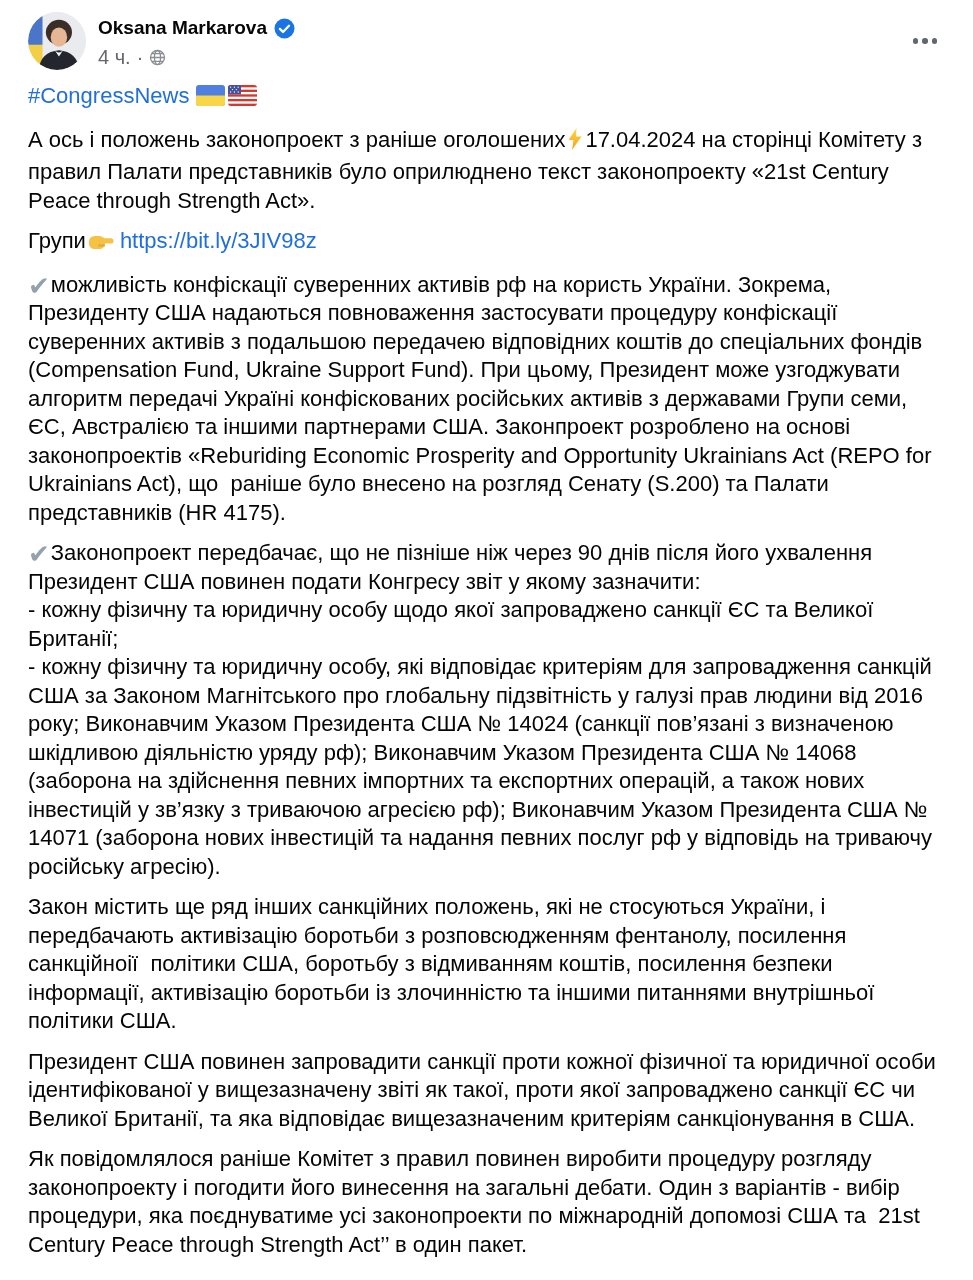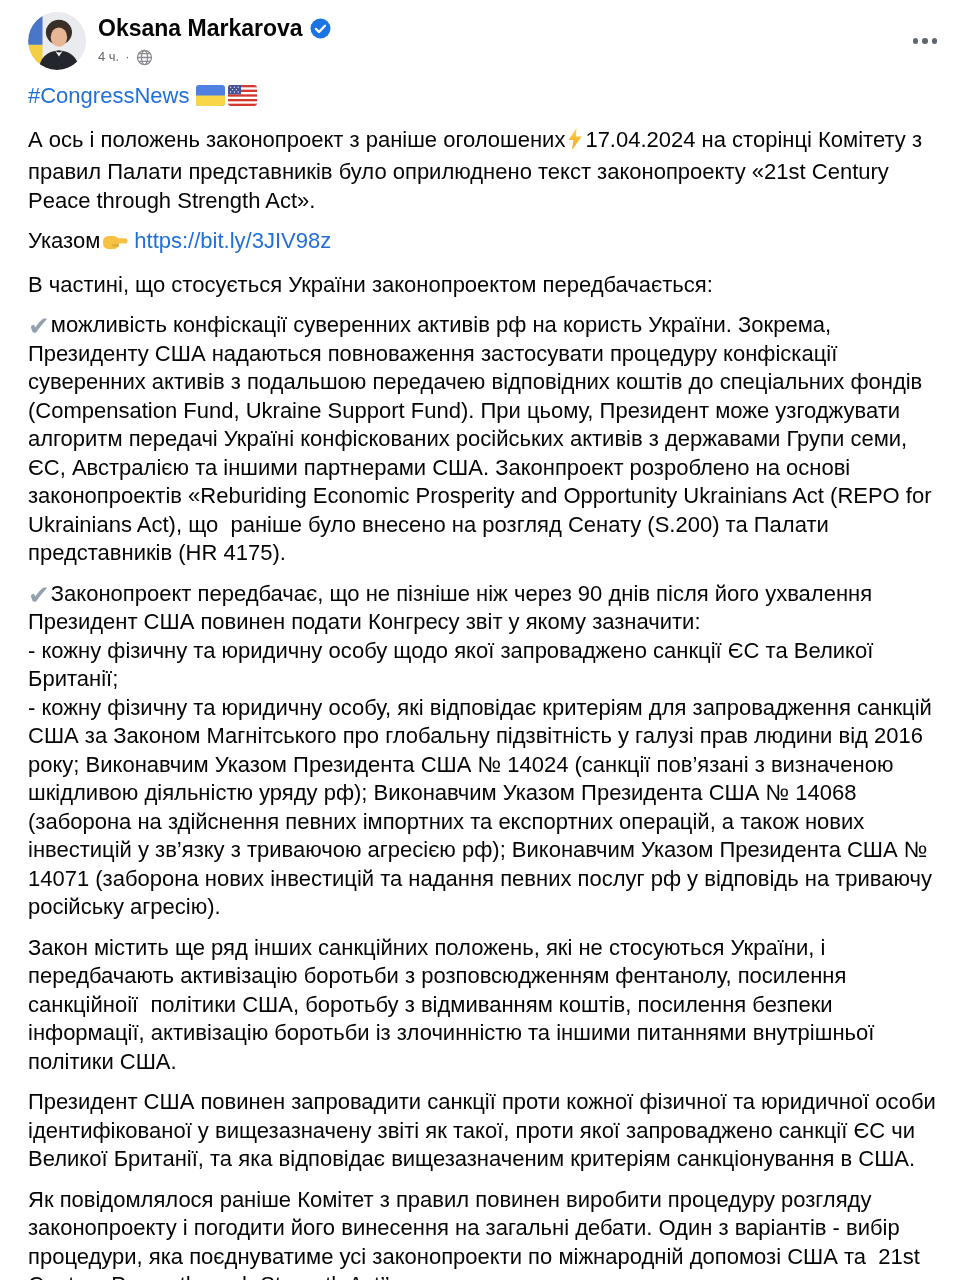--- a/index.html
+++ b/index.html
@@ -9,23 +9,23 @@
     color:#050505;
     -webkit-font-smoothing:antialiased;
   }
   .post{padding:12px 28px 18px 28px;position:relative;}
   
   .header{display:flex;align-items:flex-start;margin-bottom:12px;position:relative;}
   .avatar{width:58px;height:58px;border-radius:50%;overflow:hidden;flex:0 0 58px;cursor:pointer;box-shadow:inset 0 0 0 1px rgba(0,0,0,.08);}
   .avatar svg{display:block;}
   .hmeta{margin-left:12px;padding-top:3px;}
   .name-row{display:flex;align-items:center;gap:7px;}
-  .name{font-size:23px;font-weight:700;color:#050505;line-height:26px;cursor:pointer;}
+  .name{font-size:19px;font-weight:700;color:#050505;line-height:26px;cursor:pointer;}
   .badge{display:inline-flex;align-items:center;}
-  .sub{display:flex;align-items:center;gap:6px;margin-top:5px;color:#65676B;font-size:13px;line-height:22px;}
+  .sub{display:flex;align-items:center;gap:6px;margin-top:5px;color:#65676B;font-size:20px;line-height:22px;}
   .sub .ts{cursor:pointer;}
   .menu-btn{position:absolute;right:2px;top:16px;display:flex;gap:4px;padding:10px 6px;cursor:pointer;border-radius:50%;}
   .menu-btn .dot{width:5.5px;height:5.5px;border-radius:50%;background:#606770;}
   
   .body{font-size:22px;line-height:28.5px;overflow-wrap:break-word;}
   .para{margin:12px 0 11px 0;}
   .para:last-child{margin-bottom:0;}
   .pre{white-space:pre-wrap;}
   a.link{color:#216FDB;text-decoration:none;cursor:pointer;}
   .check{
@@ -134,27 +134,26 @@
     <p class="para"><span class="pre">А ось і положень законопроект з раніше оголошених</span><span class="bolt"><svg width="18" height="24" viewBox="0 0 18 24">
             <defs>
               <linearGradient id="boltg" x1="0" y1="0" x2="0" y2="1">
                 <stop offset="0" stop-color="#FFD748"></stop>
                 <stop offset="1" stop-color="#F7A015"></stop>
               </linearGradient>
             </defs>
             <path d="M10.5 1 L2.5 13 h5 L6 23 15.5 9.5 h-5.5 Z" fill="url(#boltg)"></path>
           </svg></span><span class="pre">17.04.2024 на сторінці Комітету з правил Палати представників було оприлюднено текст законопроекту «21st Century Peace through Strength Act».</span></p>
 
-    <p class="para"><span>Указом</span><span class="hand"><svg width="26" height="20" viewBox="0 0 26 20">
+    <p class="para"><span>Групи</span><span class="hand"><svg width="26" height="20" viewBox="0 0 26 20">
             <rect x="1" y="5" width="16" height="13" rx="5.5" fill="#F6C244"></rect>
             <rect x="9" y="7.3" width="16.5" height="5.2" rx="2.6" fill="#F6C244"></rect>
             <rect x="10" y="13.2" width="7" height="2.4" rx="1.2" fill="#E2A93B"></rect>
           </svg></span><a class="link">https://bit.ly/3JIV98z</a></p>
 
-    <p class="para"><span class="pre">В частині, що стосується України законопроектом передбачається:</span></p>
 
     <p class="para"><span class="check">✔</span><span class="pre">можливість конфіскації суверенних активів рф на користь України. Зокрема, Президенту США надаються повноваження застосувати процедуру конфіскації суверенних активів з подальшою передачею відповідних коштів до спеціальних фондів (Compensation Fund, Ukraine Support Fund). При цьому, Президент може узгоджувати алгоритм передачі Україні конфіскованих російських активів з державами Групи семи, ЄС, Австралією та іншими партнерами США. Законпроект розроблено на основі законопроектів «Reburiding Economic Prosperity and Opportunity Ukrainians Act (REPO for Ukrainians Act), що  раніше було внесено на розгляд Сенату (S.200) та Палати представників (HR 4175).</span></p>
 
     <p class="para"><span class="check">✔</span><span class="pre">Законопроект передбачає, що не пізніше ніж через 90 днів після його ухвалення Президент США повинен подати Конгресу звіт у якому зазначити:
 - кожну фізичну та юридичну особу щодо якої запроваджено санкції ЄС та Великої Британії;
 - кожну фізичну та юридичну особу, які відповідає критеріям для запровадження санкцій США за Законом Магнітського про глобальну підзвітність у галузі прав людини від 2016 року; Виконавчим Указом Президента США № 14024 (санкції пов’язані з визначеною шкідливою діяльністю уряду рф); Виконавчим Указом Президента США № 14068 (заборона на здійснення певних імпортних та експортних операцій, а також нових інвестицій у зв’язку з триваючою агресією рф); Виконавчим Указом Президента США № 14071 (заборона нових інвестицій та надання певних послуг рф у відповідь на триваючу російську агресію).</span></p>
 
     <p class="para"><span class="pre">Закон містить ще ряд інших санкційних положень, які не стосуються України, і передбачають активізацію боротьби з розповсюдженням фентанолу, посилення санкційноії  політики США, боротьбу з відмиванням коштів, посилення безпеки інформації, активізацію боротьби із злочинністю та іншими питаннями внутрішньої політики США.</span></p>
 
     <p class="para"><span class="pre">Президент США повинен запровадити санкції проти кожної фізичної та юридичної особи ідентифікованої у вищезазначену звіті як такої, проти якої запроваджено санкції ЄС чи Великої Британії, та яка відповідає вищезазначеним критеріям санкціонування в США.</span></p>

